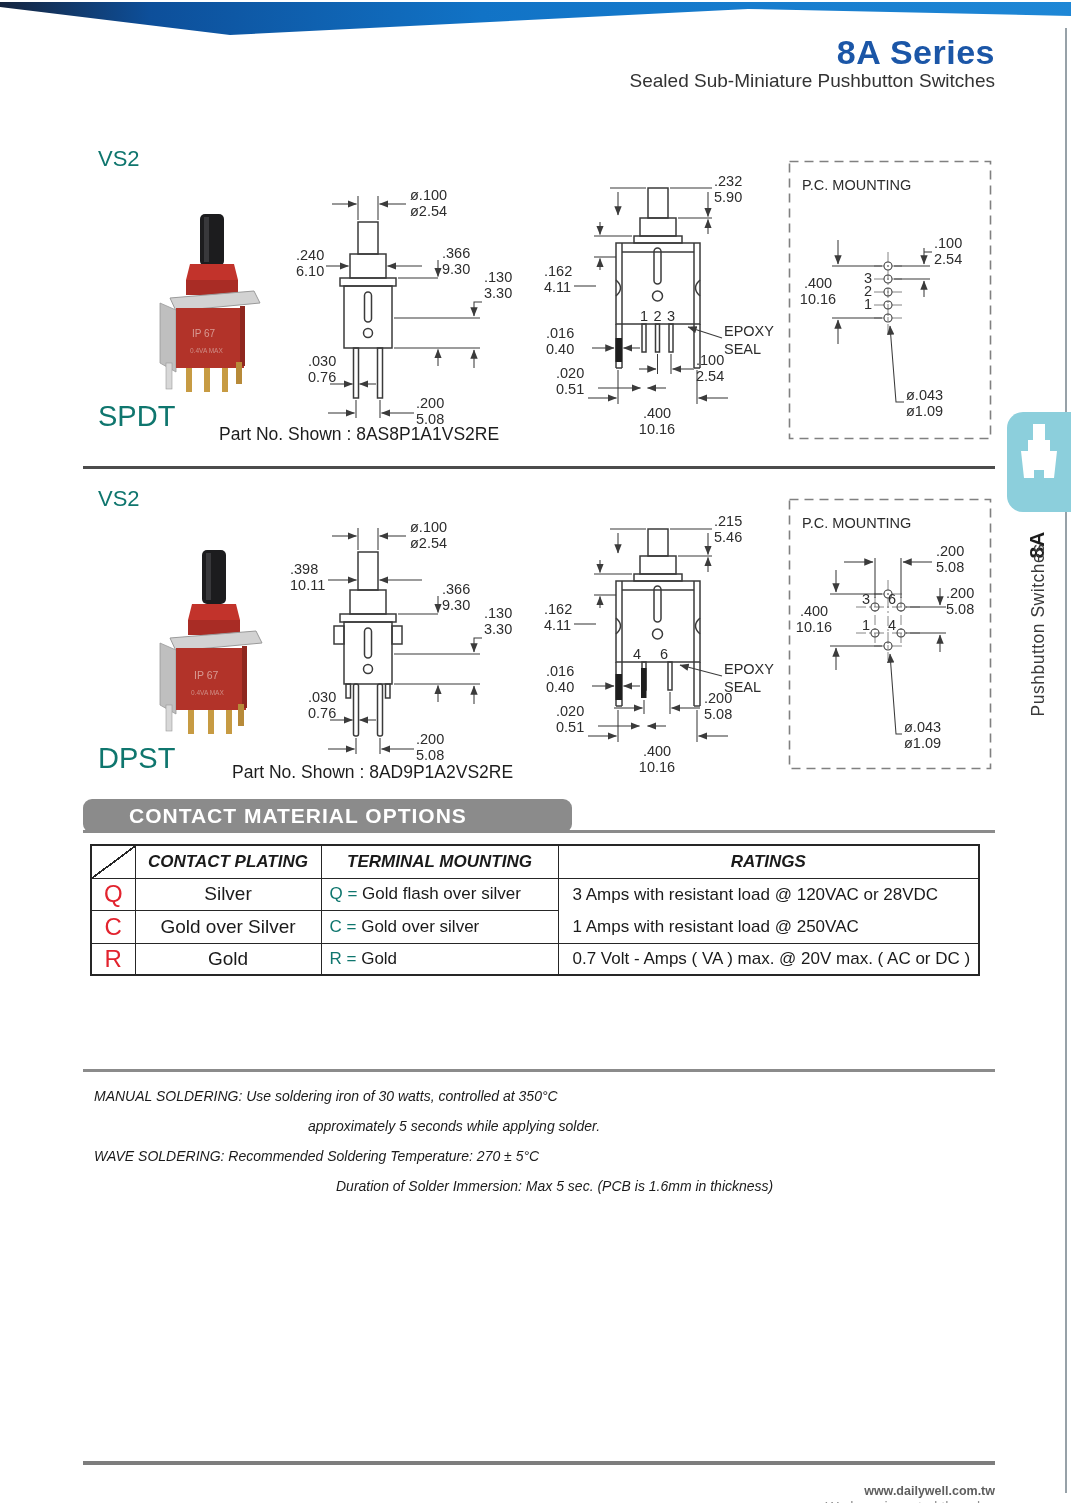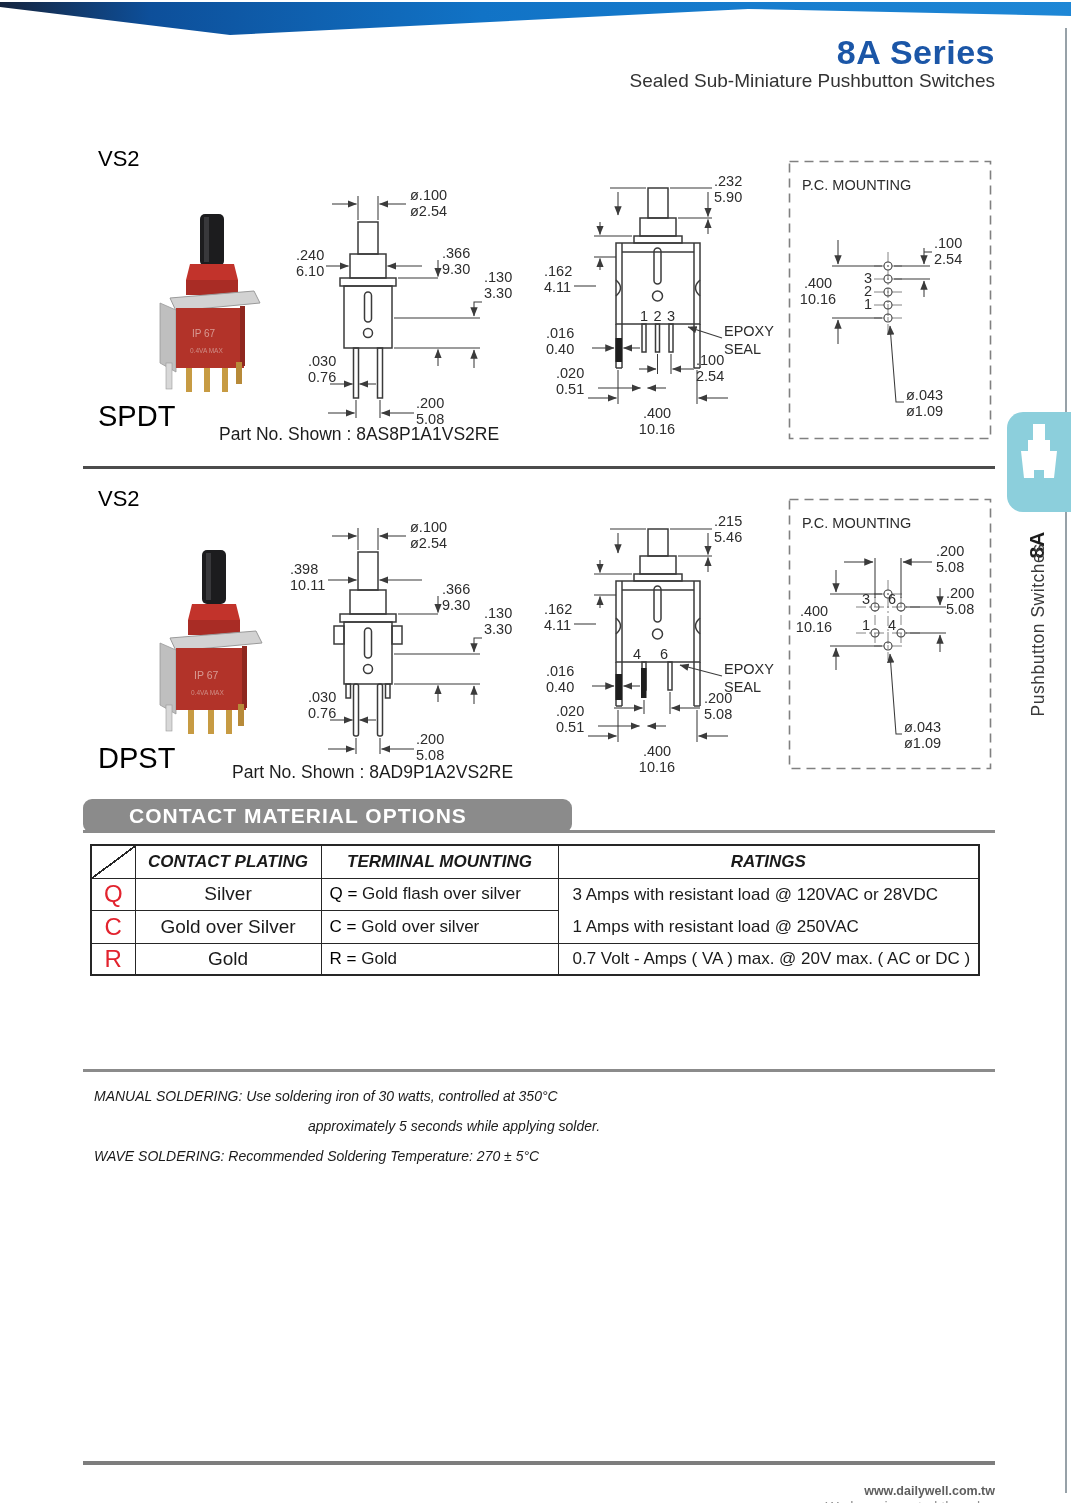--- a/index.html
+++ b/index.html
@@ -2,21 +2,21 @@
 <html><head>
 <meta charset="utf-8">
 <style>
   html,body{margin:0;padding:0;background:#e8e8e8;}
   .page{position:relative;width:1071px;height:1503px;background:#ffffff;margin:0 auto;
         font-family:"Liberation Sans",sans-serif;overflow:hidden;}
   .abs{position:absolute;}
   .title{font-size:34px;font-weight:bold;color:#1b56a7;letter-spacing:.5px;}
   .subtitle{font-size:19px;color:#333;}
   .right-align{text-align:right;}
-  .redlbl{color:#000000;}
+  .redlbl{color:#0f766e;}
   .vs2{font-size:22px;}
   .pole{font-size:29px;}
   .partno{font-size:17.5px;color:#1d1d1d;}
   .divider{background:#4c4c4c;}
   .graybar{background:#8b8b8b;border-radius:9px;color:#fff;font-weight:bold;
            font-size:21px;letter-spacing:1px;line-height:34px;white-space:nowrap;}
   .grayline{background:#8b8b8b;}
   .cmtable{border-collapse:collapse;table-layout:fixed;width:888px;border:2.5px solid #262626;}
   .cmtable td,.cmtable th{border:1.6px solid #262626;padding:0;vertical-align:middle;}
   .cmtable .hdr{font-style:italic;font-weight:bold;font-size:17px;color:#1a1a1a;text-align:center;}
@@ -508,18 +508,19 @@
       <td class="rating">0.7 Volt - Amps ( VA ) max. @ 20V max. ( AC or DC )</td>
     </tr>
   </tbody>
     </table>
 
   <div class="abs grayline" style="left:83px;top:1069px;width:912px;height:3px"></div>
 
   <div class="abs soldline" style="left:94px;top:1088px">MANUAL SOLDERING: Use soldering iron of 30 watts, controlled at 350°C</div>
   <div class="abs soldline" style="left:308px;top:1118px">approximately 5 seconds while applying solder.</div>
   <div class="abs soldline" style="left:94px;top:1148px">WAVE SOLDERING: Recommended Soldering Temperature: 270 ± 5°C</div>
+  <div class="abs soldline" style="left:336px;top:1178px">Duration of Solder Immersion: Max 5 sec. (PCB is 1.6mm in thickness)</div>
 
   <div class="abs" style="left:83px;top:1461px;width:912px;height:4px;background:#7d7d7d"></div>
   <div class="abs tagline right-align" style="right:76px;top:1499px">We have invented the rules</div>
   <div class="abs url right-align" style="right:76px;top:1484px">www.dailywell.com.tw</div>
 
 </div>
 
 </body></html>

